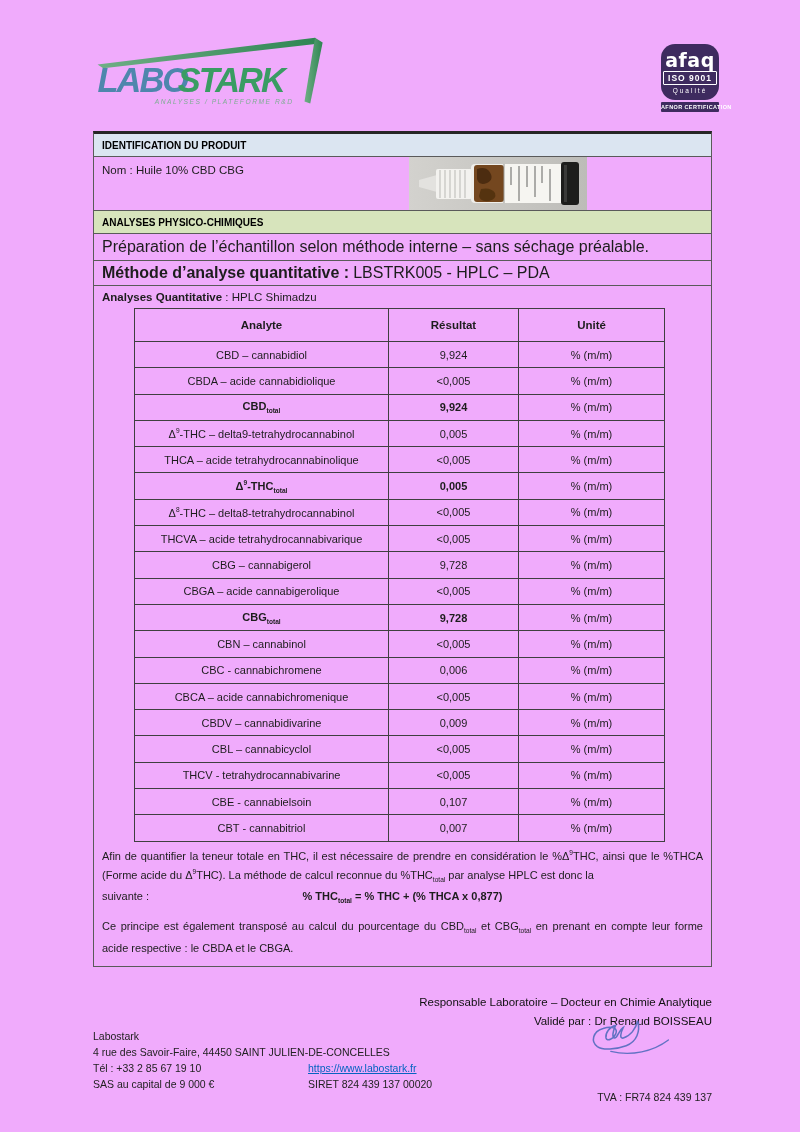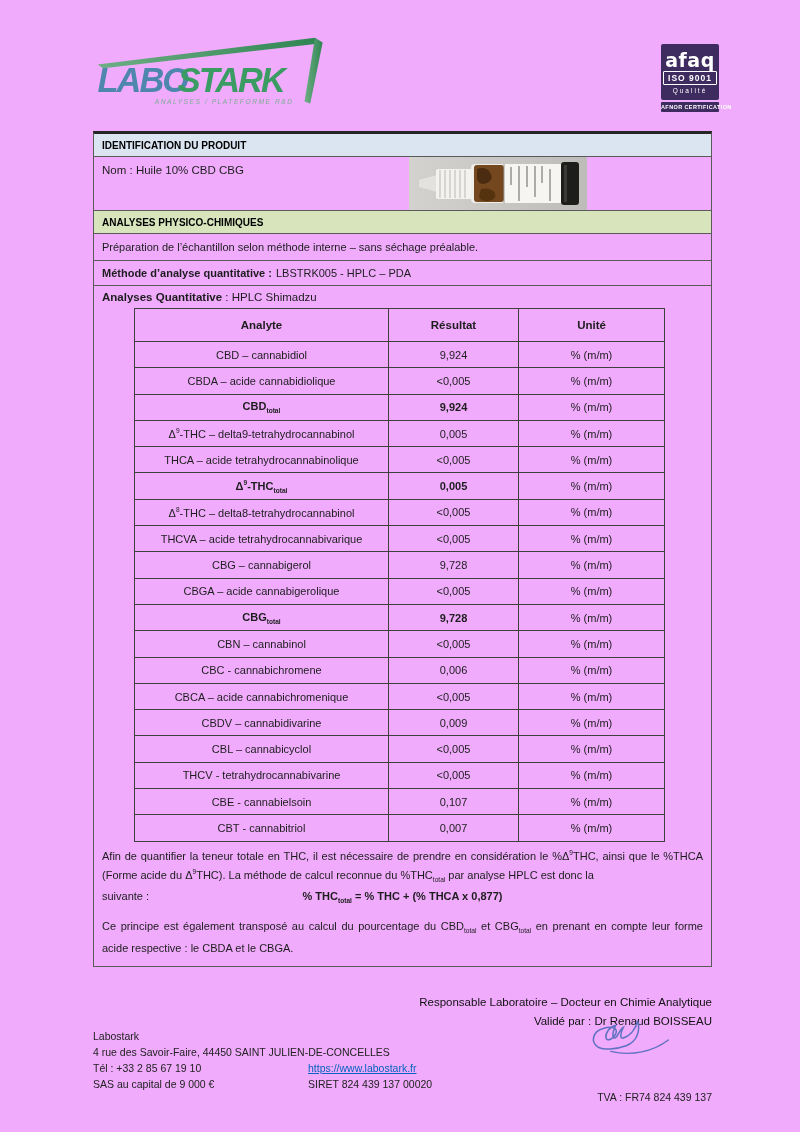--- a/index.html
+++ b/index.html
@@ -11,21 +11,21 @@
   }
   .page { position:absolute; inset:0; background:#f0abfc; }
 
   
   .brand-logo { position:absolute; left:88px; top:34px; width:248px; height:78px; }
 
   
   .cert-logo { position:absolute; left:661px; top:44px; width:58px; }
   .cert-square {
     width:58px; height:56px; background:var(--cert-purple,#3e2b5f);
-    border-radius:2px; display:flex; flex-direction:column; align-items:center;
+    border-radius:14px; display:flex; flex-direction:column; align-items:center;
     justify-content:center; color:#fff; padding-top:2px;
   }
   .cert-brand { font-weight:bold; font-size:19px; letter-spacing:.5px; line-height:17px; font-family:"DejaVu Sans",sans-serif; }
   .cert-standard {
     border:1px solid #fff; font-size:8.5px; font-weight:bold; letter-spacing:1px;
     padding:1px 4px; margin-top:2px; border-radius:1px; white-space:nowrap;
   }
   .cert-quality { font-size:6.5px; letter-spacing:2px; margin-top:2px; }
   .cert-bar {
     margin-top:2px; background:var(--cert-purple,#3e2b5f); color:#fff;
@@ -45,21 +45,21 @@
     border-bottom:1px solid #5a5a5a;
   }
   .sec-header.blue  { background:var(--blue-header-bg,#dbe5f1); }
   .sec-header.green { background:var(--green-header-bg,#d7e4bc); }
 
   .nom-row { position:relative; height:54px; border-bottom:1px solid #5a5a5a; }
   .nom-text { padding:7px 8px; font-size:11.5px; }
   .nom-text b { font-weight:normal; }
   .product-photo { position:absolute; left:315px; top:0; width:178px; height:53px; }
 
-  .plain-row { min-height:27px; display:flex; align-items:center; padding:0 8px; border-bottom:1px solid #5a5a5a; font-size:11px; }
+  .plain-row { min-height:27px; display:flex; align-items:center; padding:0 8px; border-bottom:1px solid #5a5a5a; font-size:16px; }
   .plain-row.method { min-height:25px; }
   .label-bold { font-weight:bold; margin-right:4px; white-space:nowrap; }
 
   .quant-cell { padding:4px 0 10px 0; }
   .quant-line { padding:1px 8px 2px; font-size:11.5px; }
   .quant-line b { font-weight:bold; }
 
   
   table.analysis {
     border-collapse:collapse; margin:3px 0 0 40px; width:530px;

